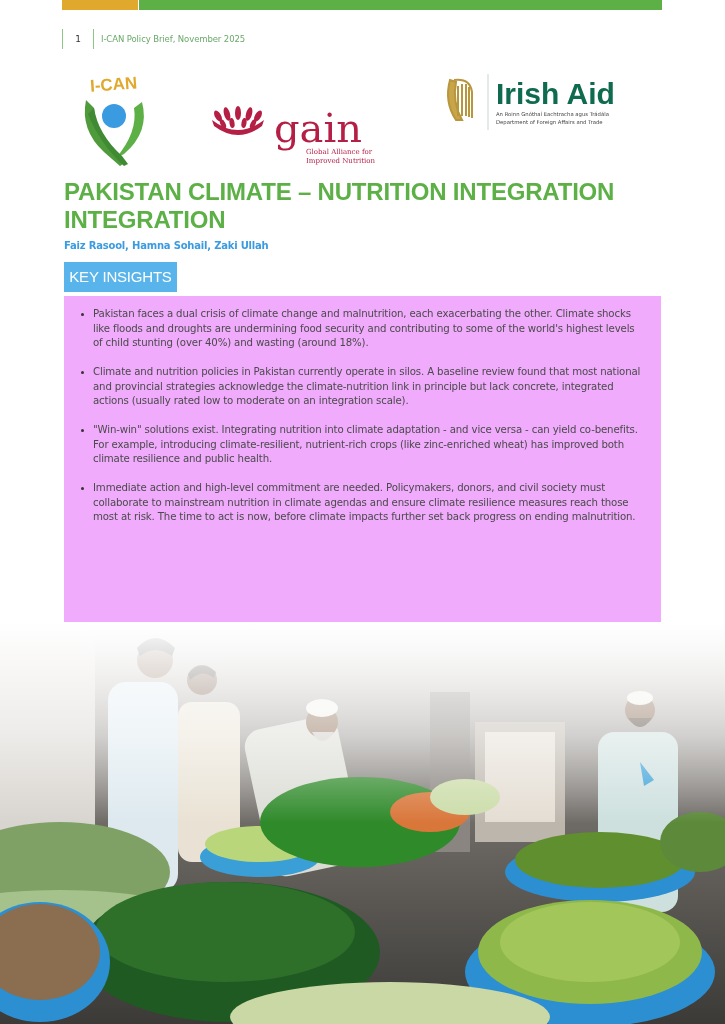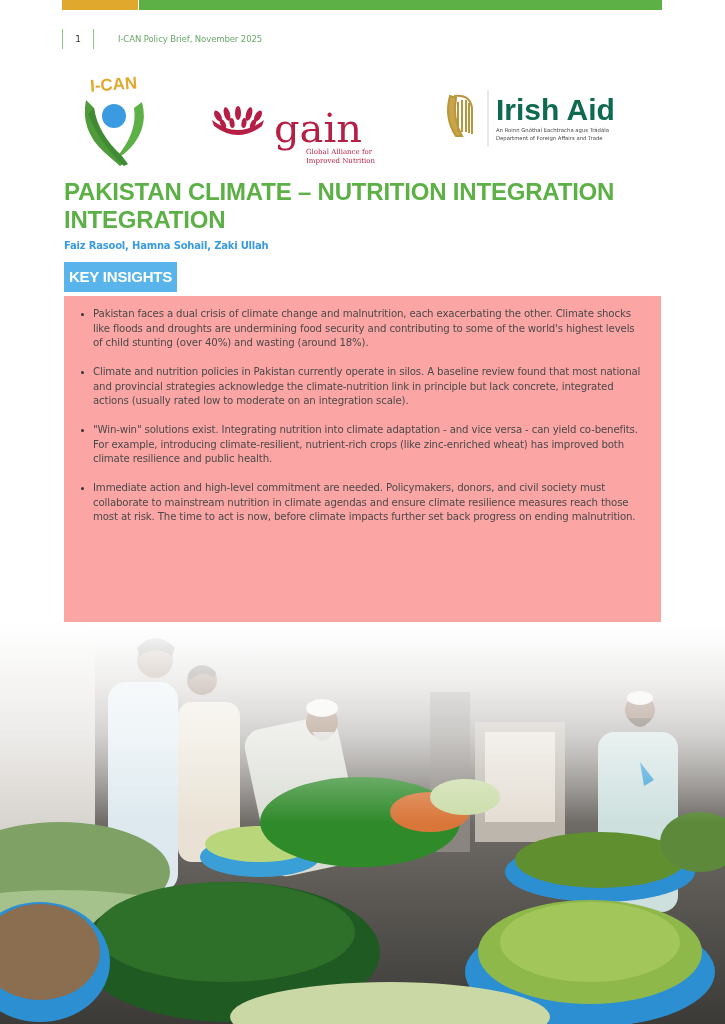--- a/index.html
+++ b/index.html
@@ -6,34 +6,34 @@
   html, body { width: 725px; height: 1024px; background: #ffffff; overflow: hidden; }
   body { position: relative; font-family: "DejaVu Sans", sans-serif; }
 
   .top-bar { position: absolute; top: 0; left: 62px; width: 600px; height: 10px; display: flex; }
   .top-bar .seg-gold { width: 76px; height: 100%; background: #e0a92e; }
   .top-bar .seg-green { flex: 1; height: 100%; background: #5cb046; margin-left: 1px; }
 
   .running-header { position: absolute; top: 29px; left: 62px; height: 20px; display: flex; align-items: center; }
   .running-header .rule { width: 1px; height: 20px; background: #8ec784; }
   .running-header .page-num { font-size: 9px; color: #333; width: 30px; text-align: center; }
-  .running-header .brief { font-size: 8.5px; color: #6aa96a; margin-left: 24px; letter-spacing: -0.1px; }
+  .running-header .brief { font-size: 8.5px; color: #6aa96a; margin-left: 7px; letter-spacing: -0.1px; }
 
   .logos { position: absolute; top: 68px; left: 62px; width: 600px; height: 100px; }
 
   .icAN-logo { position: absolute; left: 14px; top: 4px; width: 76px; height: 96px; }
   .gain-logo { position: absolute; left: 148px; top: 22px; width: 175px; height: 60px; margin-top: 16px; }
-  .irish-logo { position: absolute; left: 380px; top: 20px; width: 185px; height: 60px; text-align: center; }
+  .irish-logo { position: absolute; left: 380px; top: 4px; width: 185px; height: 60px; text-align: center; }
 
   .title { position: absolute; top: 178px; left: 64px; width: 620px; font-family: "Liberation Sans", sans-serif; font-weight: bold; font-size: 24px; line-height: 28px; color: #5cb046; letter-spacing: -0.2px; }
   .authors { position: absolute; top: 240px; left: 64px; font-size: 10px; font-weight: bold; color: #3a9be0; letter-spacing: -0.2px; text-align: center; }
 
-  .key-insights-badge { position: absolute; top: 262px; left: 64px; width: 113px; height: 30px; background: #58b4ea; color: #ffffff; font-family: "Liberation Sans", sans-serif; font-weight: bold; font-size: 15px; line-height: 30px; text-align: center; letter-spacing: -0.2px; }
+  .key-insights-badge { position: absolute; top: 262px; left: 64px; width: 113px; height: 30px; background: #58b4ea; color: #ffffff; font-family: "Liberation Sans", sans-serif; font-weight: normal; font-size: 15px; line-height: 30px; text-align: center; letter-spacing: -0.2px; }
 
-  .insights-box { position: absolute; top: 296px; left: 64px; width: 597px; height: 332px; background: #fca5a5; padding: 11px 14px 0 16px; }
+  .insights-box { position: absolute; top: 296px; left: 64px; width: 597px; height: 332px; background: #f0abfc; padding: 11px 14px 0 16px; }
   .insights-box ul { list-style: none; }
   .insights-box li { position: relative; padding-left: 13px; font-size: 10.2px; line-height: 14.6px; color: #4a4a4a; margin-bottom: 14.2px; letter-spacing: -0.15px; }
   .insights-box li::before { content: ""; position: absolute; left: 1px; top: 6px; width: 3px; height: 3px; background: #333; border-radius: 50%; }
 
   .market-photo { position: absolute; top: 622px; left: 0; width: 725px; height: 402px; overflow: hidden; }
   .market-photo svg { display: block; }
 </style>
 </head>
 <body>
 

